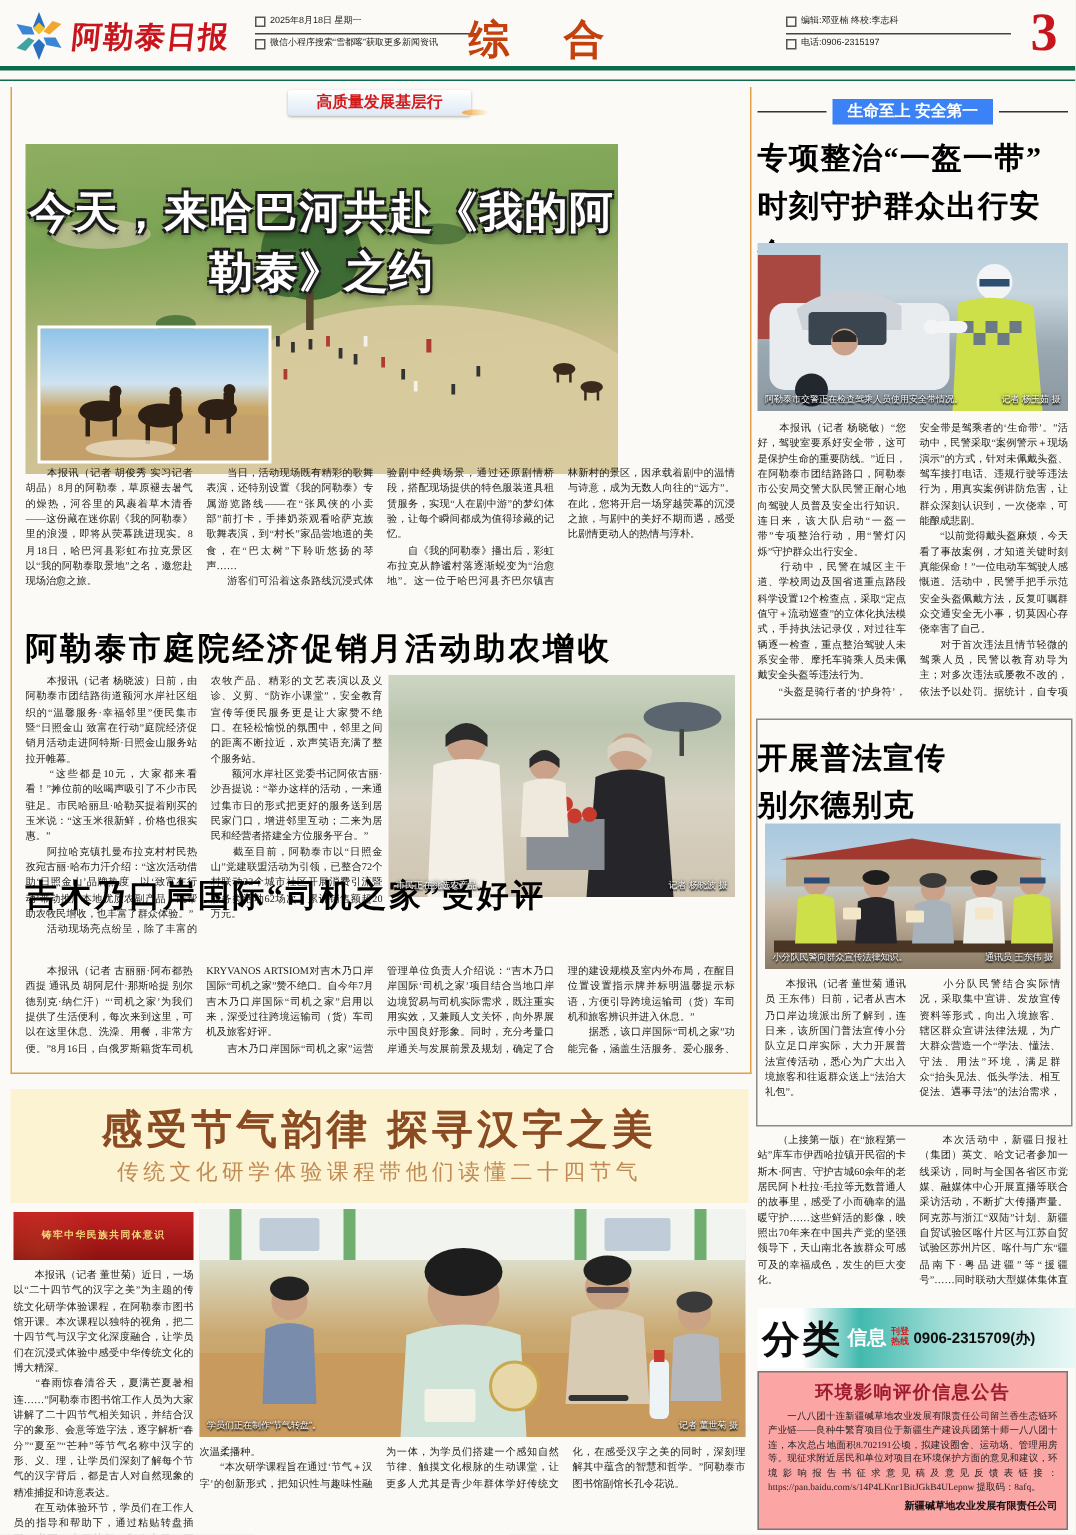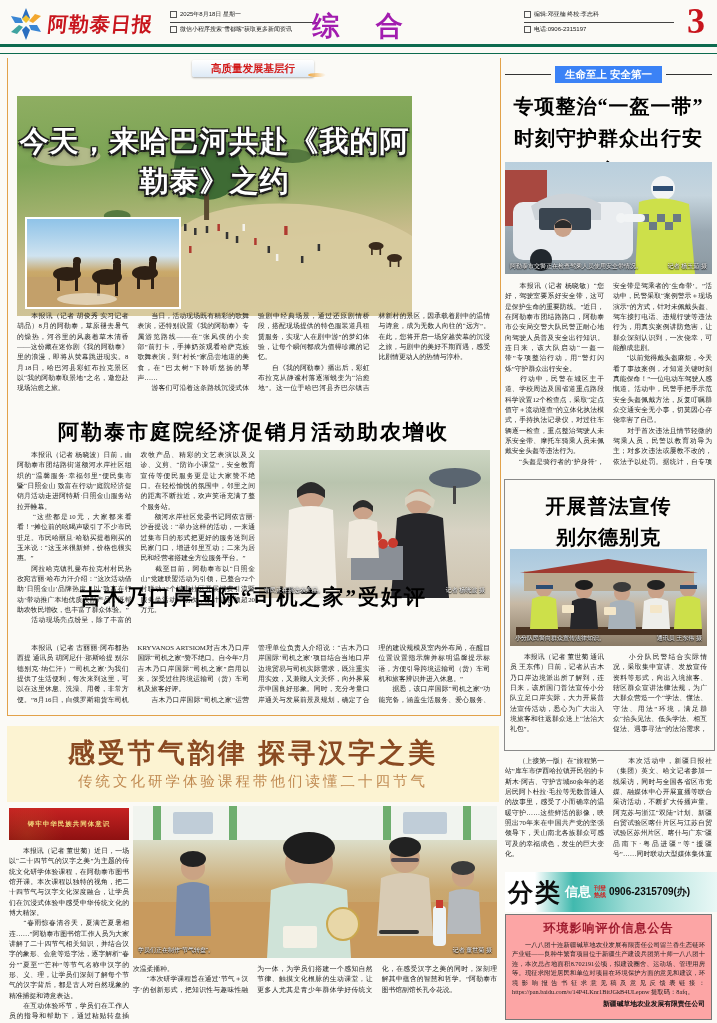--- a/index.html
+++ b/index.html
@@ -8,36 +8,36 @@
   .abs{position:absolute;}
   
   .logo{left:8px;top:4px;width:158px;height:40px;display:flex;align-items:center;gap:4px;}
   .logo-text{font-size:20px;font-weight:bold;color:#c8151d;transform:skewX(-6deg);letter-spacing:1px;white-space:nowrap;}
   .meta{font-size:6px;color:#222;line-height:1.6;font-family:"Liberation Sans",sans-serif;}
   .meta-left{left:170px;top:10px;width:148px;}
   .meta-right{left:524px;top:10px;width:150px;}
   .meta-row{display:flex;align-items:center;gap:3px;white-space:nowrap;}
   .meta-row.first{border-bottom:0.8px solid #444;padding-bottom:2px;margin-bottom:2px;}
   .sq{display:inline-block;width:5px;height:5px;border:0.8px solid #555;flex:0 0 auto;}
-  .section-title{left:300px;top:8px;width:130px;text-align:center;font-size:27px;font-weight:bold;color:#a21caf;letter-spacing:0.55em;}
+  .section-title{left:300px;top:8px;width:130px;text-align:center;font-size:27px;font-weight:bold;color:#c2410c;letter-spacing:0.55em;}
   .page-num{left:680px;top:0px;width:32px;text-align:center;font-size:36px;font-weight:bold;color:#c8151d;}
   .green-rule{left:0;top:44px;width:717px;height:6px;border-top:3px solid #0c6b4f;border-bottom:1px solid #0c6b4f;}
   
   .left-frame{left:7px;top:58px;width:492px;height:657px;border:1.6px solid #e2a24a;border-top:none;}
   .badge1{left:192px;top:60px;width:122px;height:17px;background:linear-gradient(180deg,#ffffff,#dde9f5);border-radius:2px;box-shadow:0 1px 2px rgba(0,0,0,.3);color:#d21a1a;font-weight:bold;font-size:10.5px;text-align:center;line-height:17px;font-family:"Liberation Sans",sans-serif;}
   .badge1:after{content:"";position:absolute;right:-12px;bottom:0;width:18px;height:4px;background:linear-gradient(90deg,#f4a83c,transparent);border-radius:50%;}
   .badge2{left:505px;top:66px;width:207px;height:17px;display:flex;align-items:center;gap:4px;}
   .badge2 .line{flex:1;height:1px;background:#333;}
   .badge2 .box{background:#3b82f6;color:#fff;font-weight:bold;font-size:10.5px;line-height:17px;padding:0 10px;font-family:"Liberation Sans",sans-serif;white-space:nowrap;}
   
   .body-text{font-size:6.8px;line-height:1.52;text-align:justify;color:#1b1b1b;white-space:pre-wrap;overflow:hidden;}
   .col2{column-count:2;column-gap:9px;}
   .col3{column-count:3;column-gap:9px;}
   .col4{column-count:4;column-gap:9px;}
-  .headline{font-weight:bold;color:#000;text-align:center;}
+  .headline{font-weight:bold;color:#000;}
   .hl-a2{left:17px;top:418px;width:473px;font-size:21px;letter-spacing:2px;}
   .hl-a3{left:17px;top:583px;width:473px;font-size:21px;letter-spacing:2px;}
   
   .photo{overflow:hidden;}
   .photo svg{position:absolute;inset:0;width:100%;height:100%;}
   .cap{position:absolute;left:5px;right:5px;bottom:3px;display:flex;justify-content:space-between;align-items:flex-end;font-size:6px;color:#fff;text-shadow:0 0 2px #000,0 1px 1px #000;font-family:"Liberation Sans",sans-serif;z-index:3;}
   .photo1{left:17px;top:96px;width:395px;height:220px;background:linear-gradient(175deg,#8fae62 0%,#7ba354 28%,#9eb06b 46%,#c9bc8c 66%,#d3c79c 100%);}
   .photo1-headline{position:absolute;left:0;right:0;top:26px;text-align:center;font-family:"Liberation Sans",sans-serif;font-weight:900;font-size:29px;color:#fff;letter-spacing:1px;z-index:2;text-shadow:1.5px 1.5px 0 #1d1d1d,-1.5px 1.5px 0 #1d1d1d,1.5px -1.5px 0 #1d1d1d,-1.5px -1.5px 0 #1d1d1d,0 3px 4px rgba(0,0,0,.5);}
   .inset{position:absolute;left:8px;bottom:7px;width:152px;height:88px;border:2px solid #fff;background:linear-gradient(180deg,#8fc3e8 0%,#cfe3f0 42%,#caa96b 60%,#b4934f 100%);z-index:2;overflow:hidden;}
   .a1-body{left:17px;top:311px;width:473px;height:100px;}

